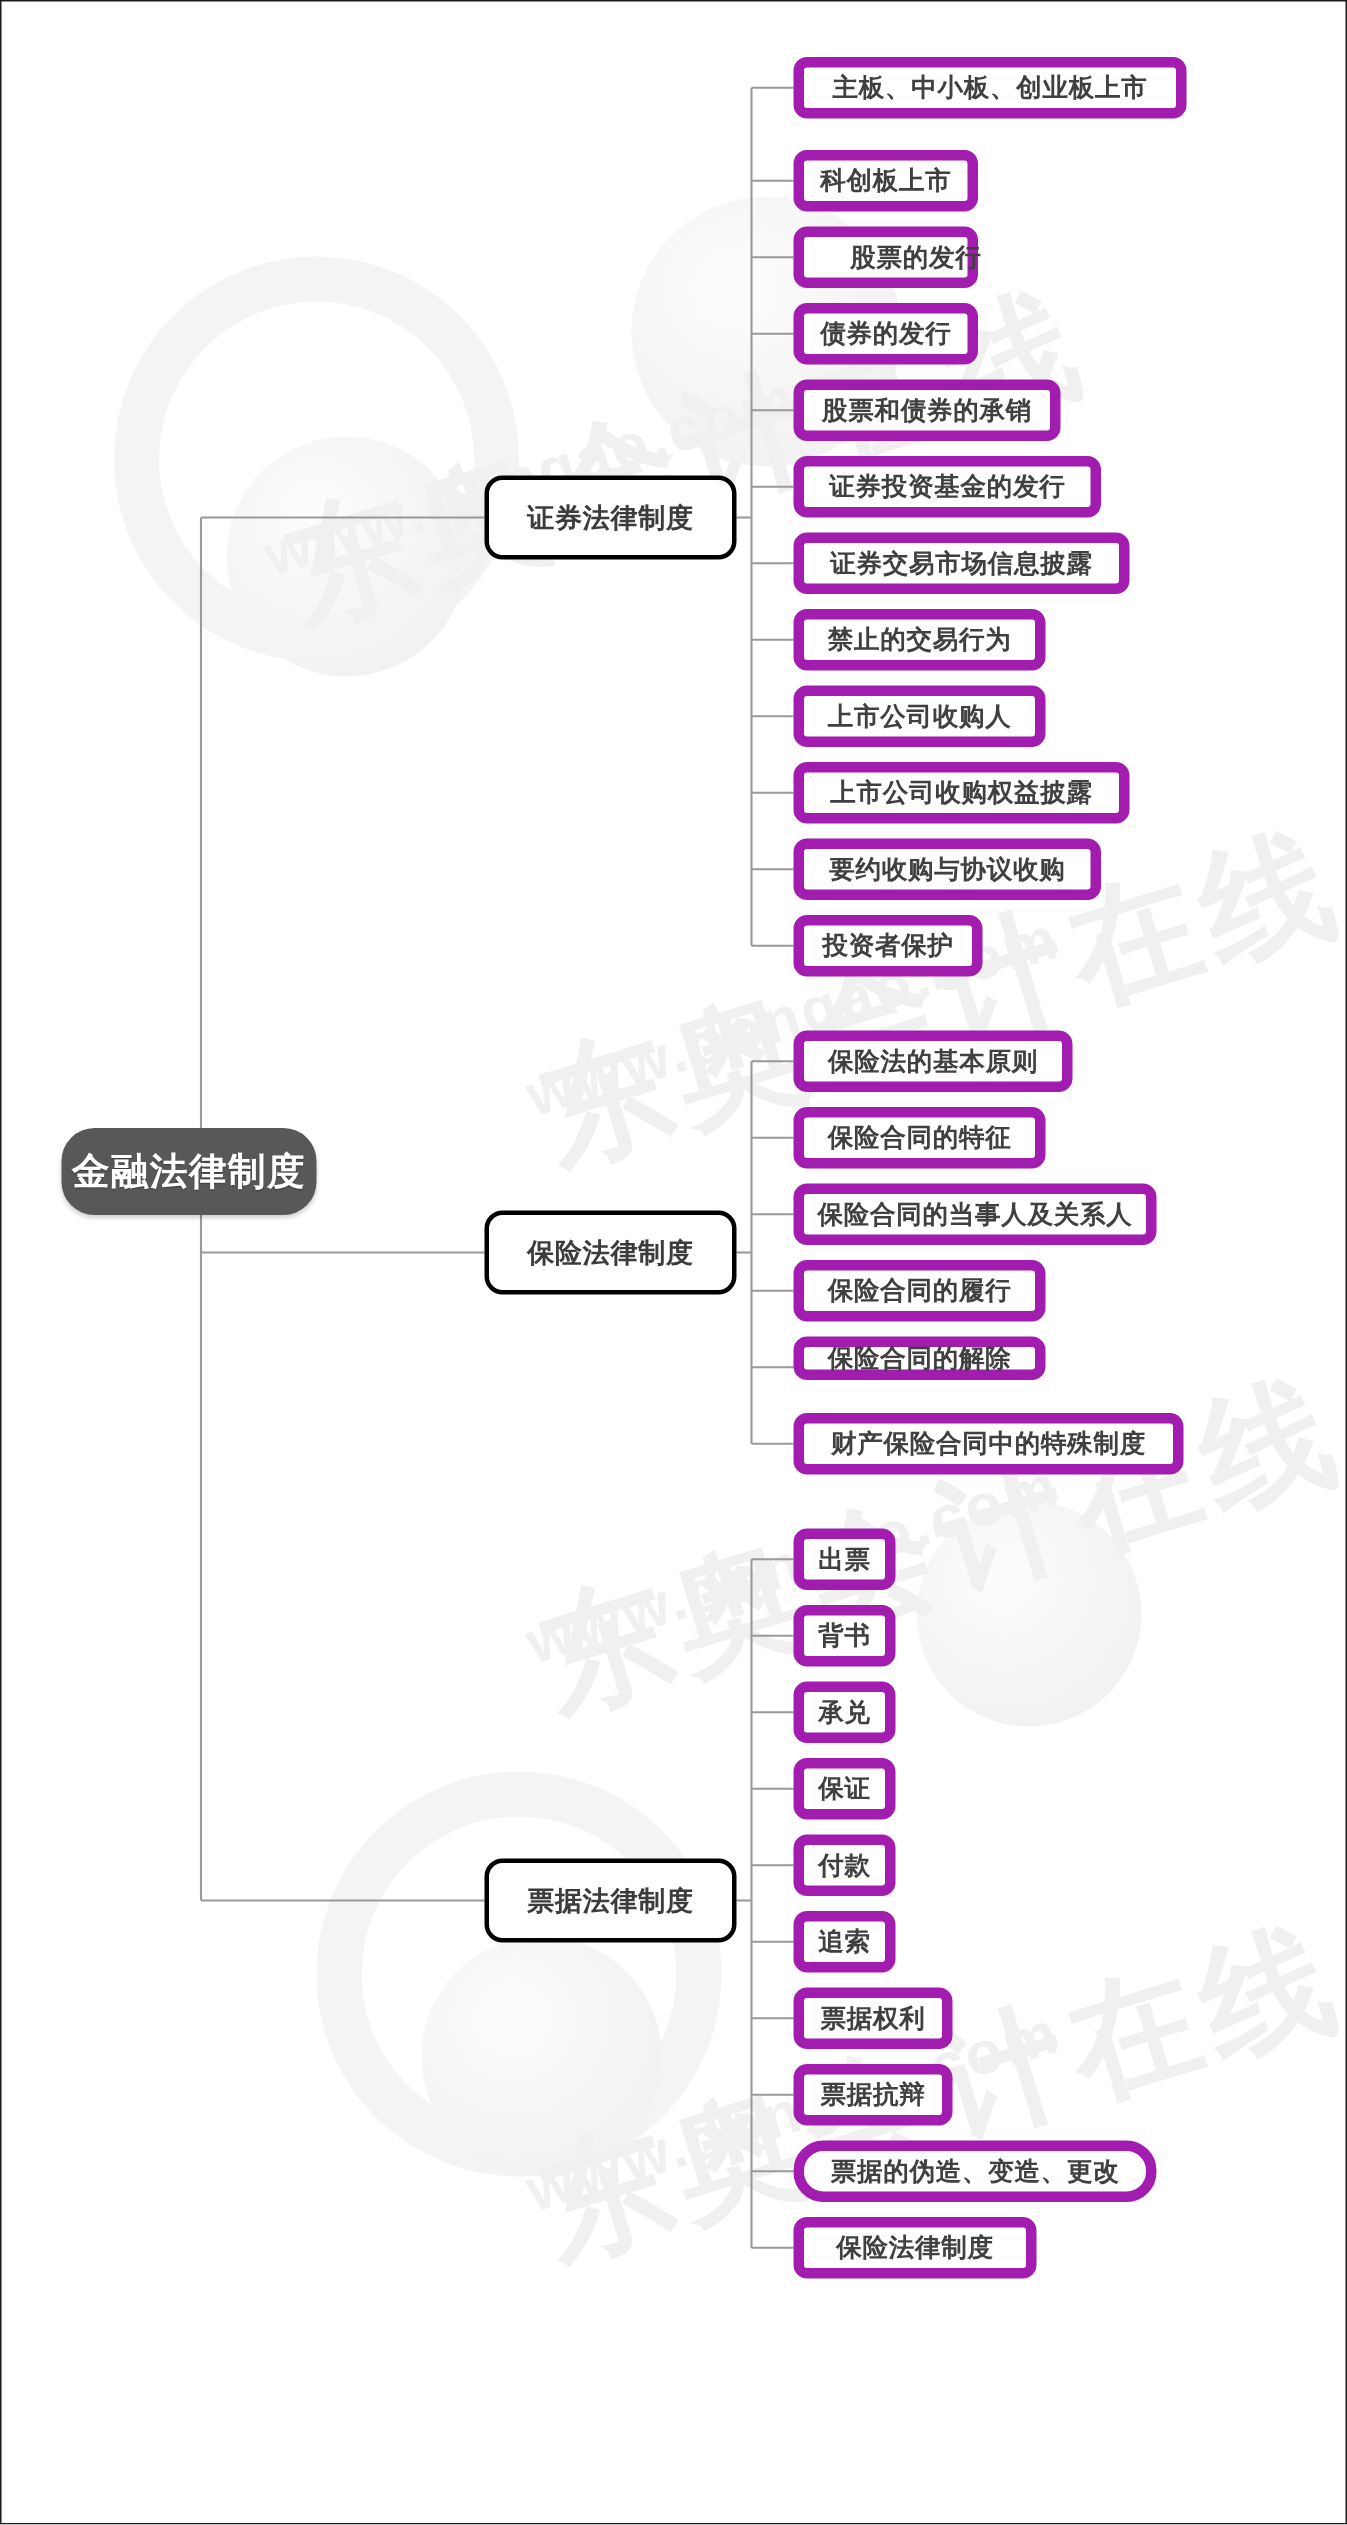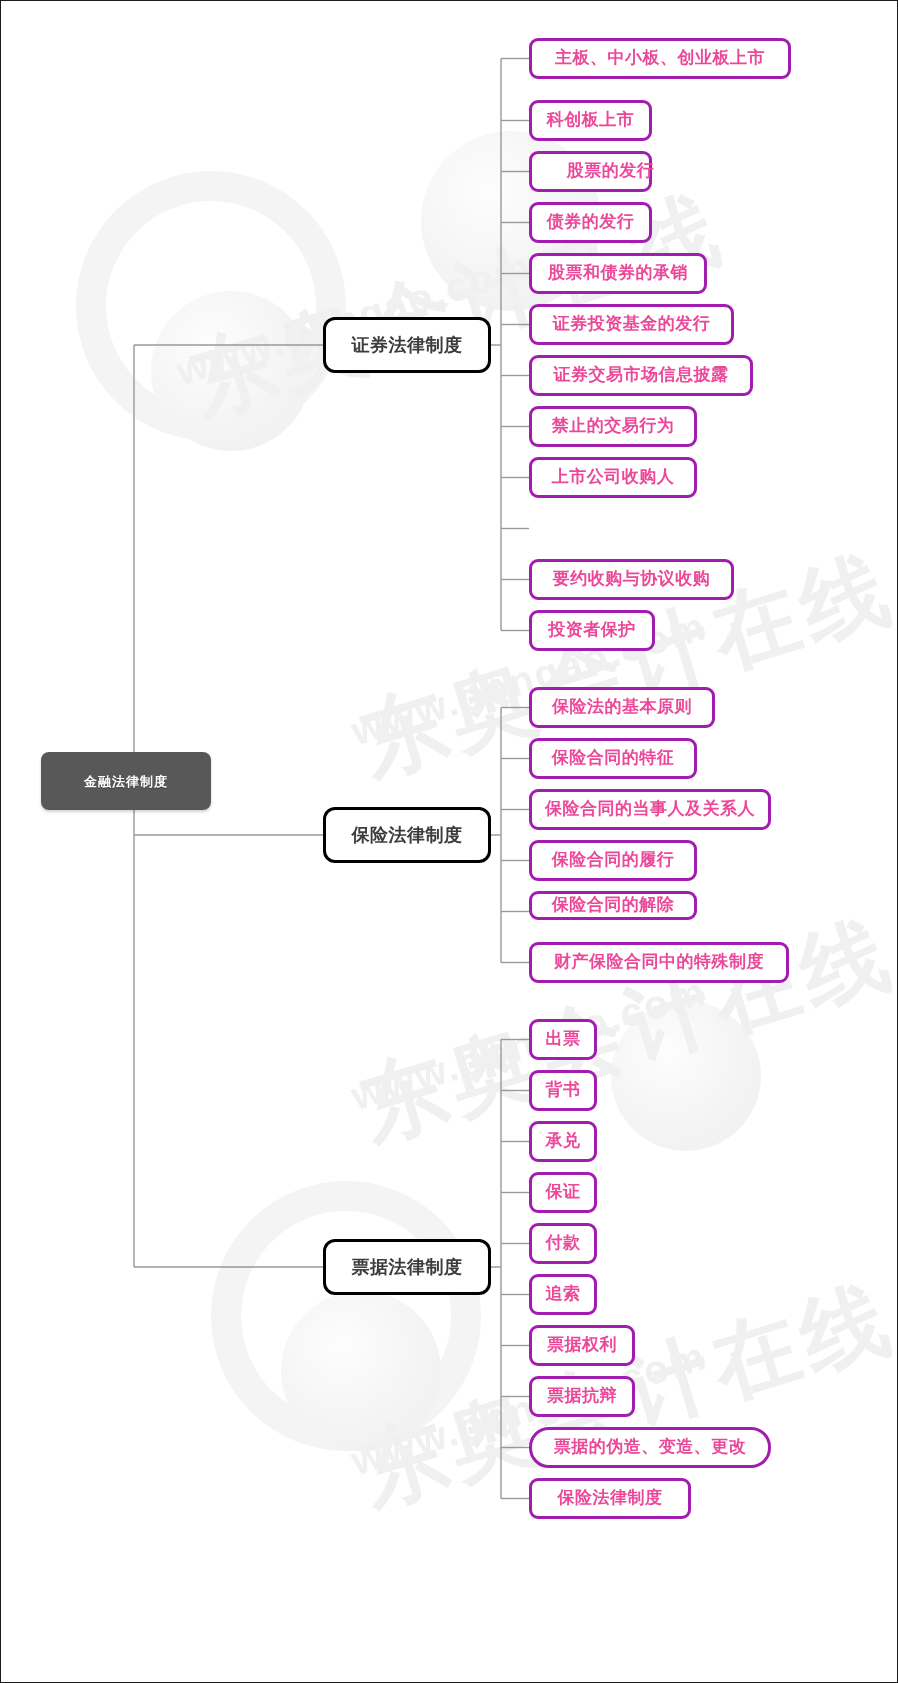--- a/index.html
+++ b/index.html
@@ -69,42 +69,41 @@
     align-items: center;
     justify-content: center;
     box-sizing: border-box;
     white-space: nowrap;
     font-weight: bold;
     line-height: 1;
   }
   .node-root {
     background: #585858;
     color: #ffffff;
-    border-radius: 8px;
-    font-size: 13px;
+    border-radius: 22px;
+    font-size: 25px;
     letter-spacing: 1px;
     box-shadow: 0 2px 3px rgba(0,0,0,0.18);
     text-shadow: 0 1px 1px rgba(0,0,0,0.35);
   }
   .node-branch {
     background: #ffffff;
     color: #3c3c3c;
     border: 3px solid #000000;
     border-radius: 12px;
     font-size: 18px;
     letter-spacing: 0.5px;
   }
   .node-leaf {
     background: #ffffff;
-    color: #ec4899;
-    border: 3px solid #a21caf;
+    color: #404040;
+    border: 7px solid #a21caf;
     border-radius: 9px;
     font-size: 17px;
     letter-spacing: 0.5px;
-    font-family: Liberation Mono, monospace;
   }
 </style>
 </head>
 <body>
 
 <div id="canvas">
 
   <div id="watermark">
     <div class="wm-ring" style="left:75px; top:170px; width:210px; height:210px;"></div>
     <div class="wm-logo" style="left:150px; top:290px; width:160px; height:160px;"></div>
@@ -171,20 +170,21 @@
       <div class="node node-branch" style="left: 322px; top: 316px; width: 168px; height: 56px;">证券法律制度</div>
       <div class="node node-leaf" style="left: 528px; top: 37px; width: 262px; height: 41px;">主板、中小板、创业板上市</div>
       <div class="node node-leaf" style="left: 528px; top: 99px; width: 123px; height: 41px;">科创板上市</div>
       <div class="node node-leaf" style="left: 528px; top: 150px; width: 123px; height: 41px; padding-left: 40px;">股票的发行</div>
       <div class="node node-leaf" style="left: 528px; top: 201px; width: 123px; height: 41px;">债券的发行</div>
       <div class="node node-leaf" style="left: 528px; top: 252px; width: 178px; height: 41px;">股票和债券的承销</div>
       <div class="node node-leaf" style="left: 528px; top: 303px; width: 205px; height: 41px;">证券投资基金的发行</div>
       <div class="node node-leaf" style="left: 528px; top: 354px; width: 224px; height: 41px;">证券交易市场信息披露</div>
       <div class="node node-leaf" style="left: 528px; top: 456px; width: 168px; height: 41px;">上市公司收购人</div>
       <div class="node node-leaf" style="left: 528px; top: 405px; width: 168px; height: 41px;">禁止的交易行为</div>
+      <div class="node node-leaf" style="left: 528px; top: 507px; width: 224px; height: 41px;">上市公司收购权益披露</div>
       <div class="node node-leaf" style="left: 528px; top: 558px; width: 205px; height: 41px;">要约收购与协议收购</div>
       <div class="node node-leaf" style="left: 528px; top: 609px; width: 126px; height: 41px;">投资者保护</div>
       <div class="node node-branch" style="left: 322px; top: 806px; width: 168px; height: 56px;">保险法律制度</div>
       <div class="node node-leaf" style="left: 528px; top: 686px; width: 186px; height: 41px;">保险法的基本原则</div>
       <div class="node node-leaf" style="left: 528px; top: 737px; width: 168px; height: 41px;">保险合同的特征</div>
       <div class="node node-leaf" style="left: 528px; top: 788px; width: 242px; height: 41px;">保险合同的当事人及关系人</div>
       <div class="node node-leaf" style="left: 528px; top: 839px; width: 168px; height: 41px;">保险合同的履行</div>
       <div class="node node-leaf" style="left: 528px; top: 890px; width: 168px; height: 29px;">保险合同的解除</div>
       <div class="node node-leaf" style="left: 528px; top: 941px; width: 260px; height: 41px;">财产保险合同中的特殊制度</div>
       <div class="node node-branch" style="left: 322px; top: 1238px; width: 168px; height: 56px;">票据法律制度</div>

